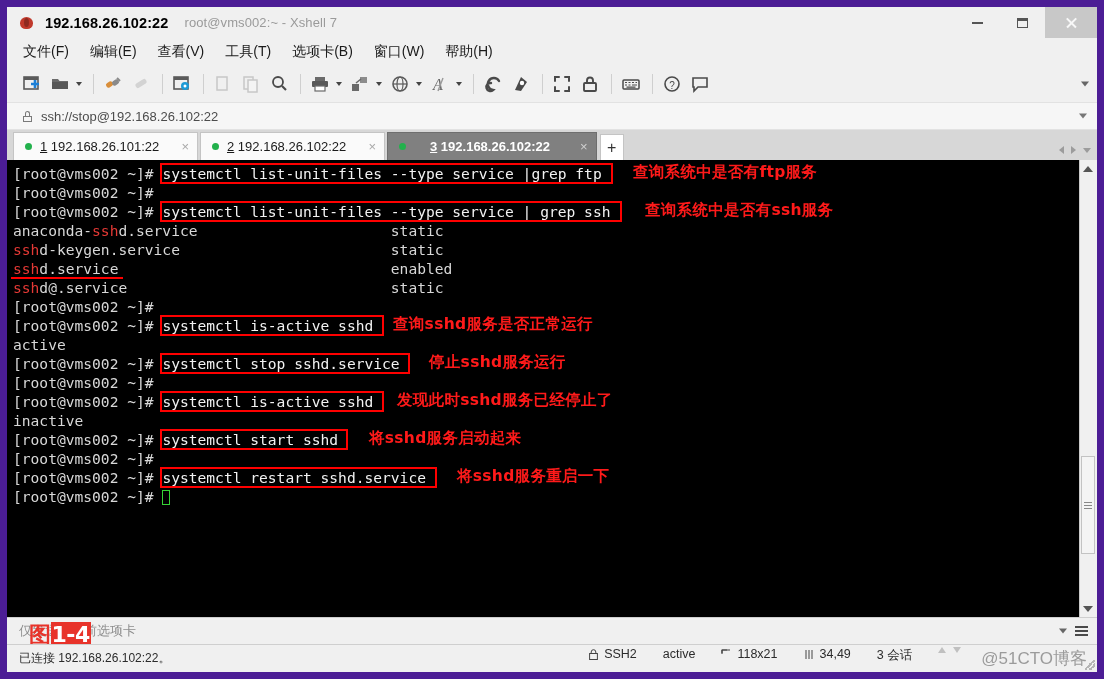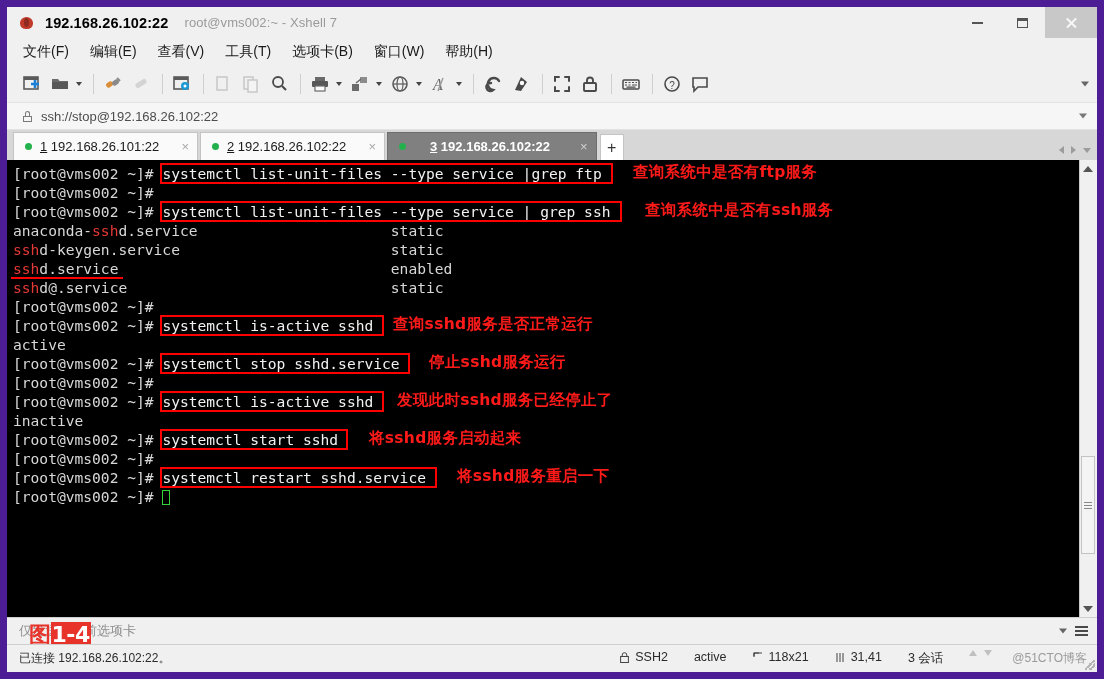--- a/index.html
+++ b/index.html
@@ -511,21 +511,21 @@
     border-bottom: 6px solid #555;
   }
   .st-dn {
     width: 0; height: 0;
     border-left: 4px solid transparent;
     border-right: 4px solid transparent;
     border-top: 6px solid #555;
   }
   .st-wm {
     margin-left: 20px;
-    font-size: 12px;
+    font-size: 17px;
     color: #9b9b9b;
     white-space: nowrap;
   }
   .st-grip {
     position: absolute;
     right: 2px; bottom: 2px;
     width: 10px; height: 10px;
     background:
       linear-gradient(135deg, transparent 0 40%, #b5b5b5 40% 55%, transparent 55% 100%),
       linear-gradient(135deg, transparent 0 65%, #b5b5b5 65% 80%, transparent 80% 100%);
@@ -812,21 +812,21 @@
         </span>
         <span>118x21</span>
       </div>
 
       <div class="st-item">
         <span class="gi">
           <svg width="10" height="11" viewBox="0 0 10 11">
             <path d="M2 1 v9 M5 1 v9 M8 1 v9" stroke="#444" stroke-width="1"></path>
           </svg>
         </span>
-        <span>31,41</span>
+        <span>34,49</span>
       </div>
 
       <div class="st-item">
         <span>3 会话</span>
       </div>
 
       <div class="st-arrows">
         <div class="st-up"></div>
         <div class="st-dn"></div>
       </div>

